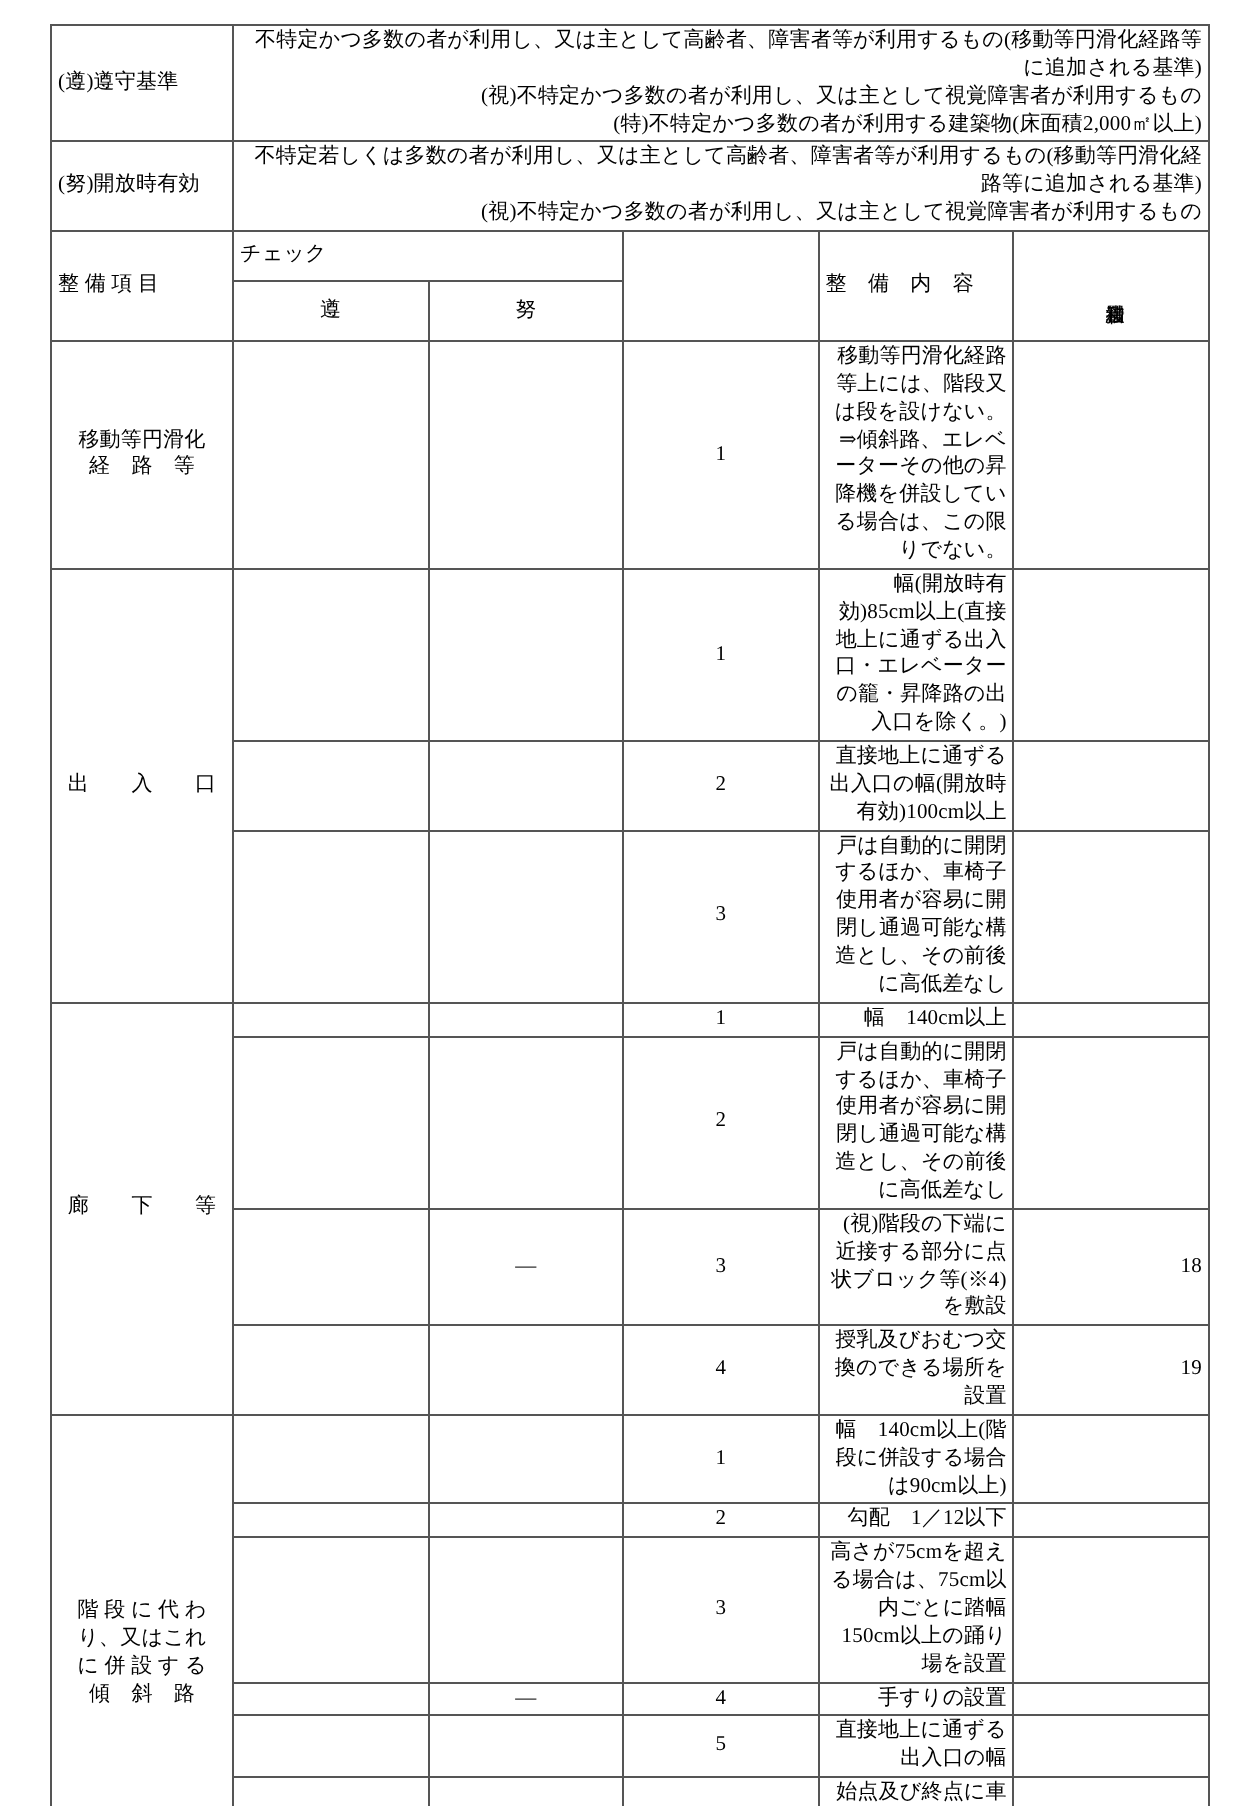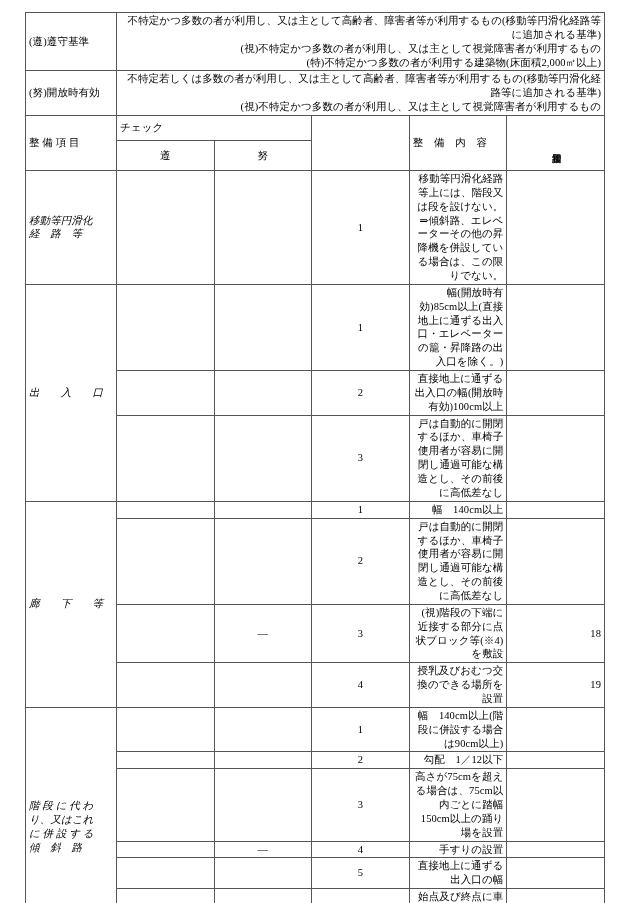--- a/index.html
+++ b/index.html
@@ -95,26 +95,25 @@
     display: inline-block;
     font-size: 9.5px;
     line-height: 1.05;
     letter-spacing: 0px;
     margin: 0 auto;
   }
   .relax-head-cell { height: 52px; }
 
   
   td.item-label {
-    text-align: left;
+    text-align: center;
     font-size: 10.5px;
     line-height: 1.5;
     padding: 2px 2px;
     vertical-align: middle;
-    font-style: italic;
   }
   td.item-label .lbl-line { display: block; white-space: nowrap; }
   td.chk { text-align: center; font-size: 10px; }
   td.no { text-align: center; font-size: 10px; }
   td.content {
     text-align: right;
     font-size: 10.4px;
     line-height: 1.35;
     padding: 2px 3px 2px 5px;
   }

